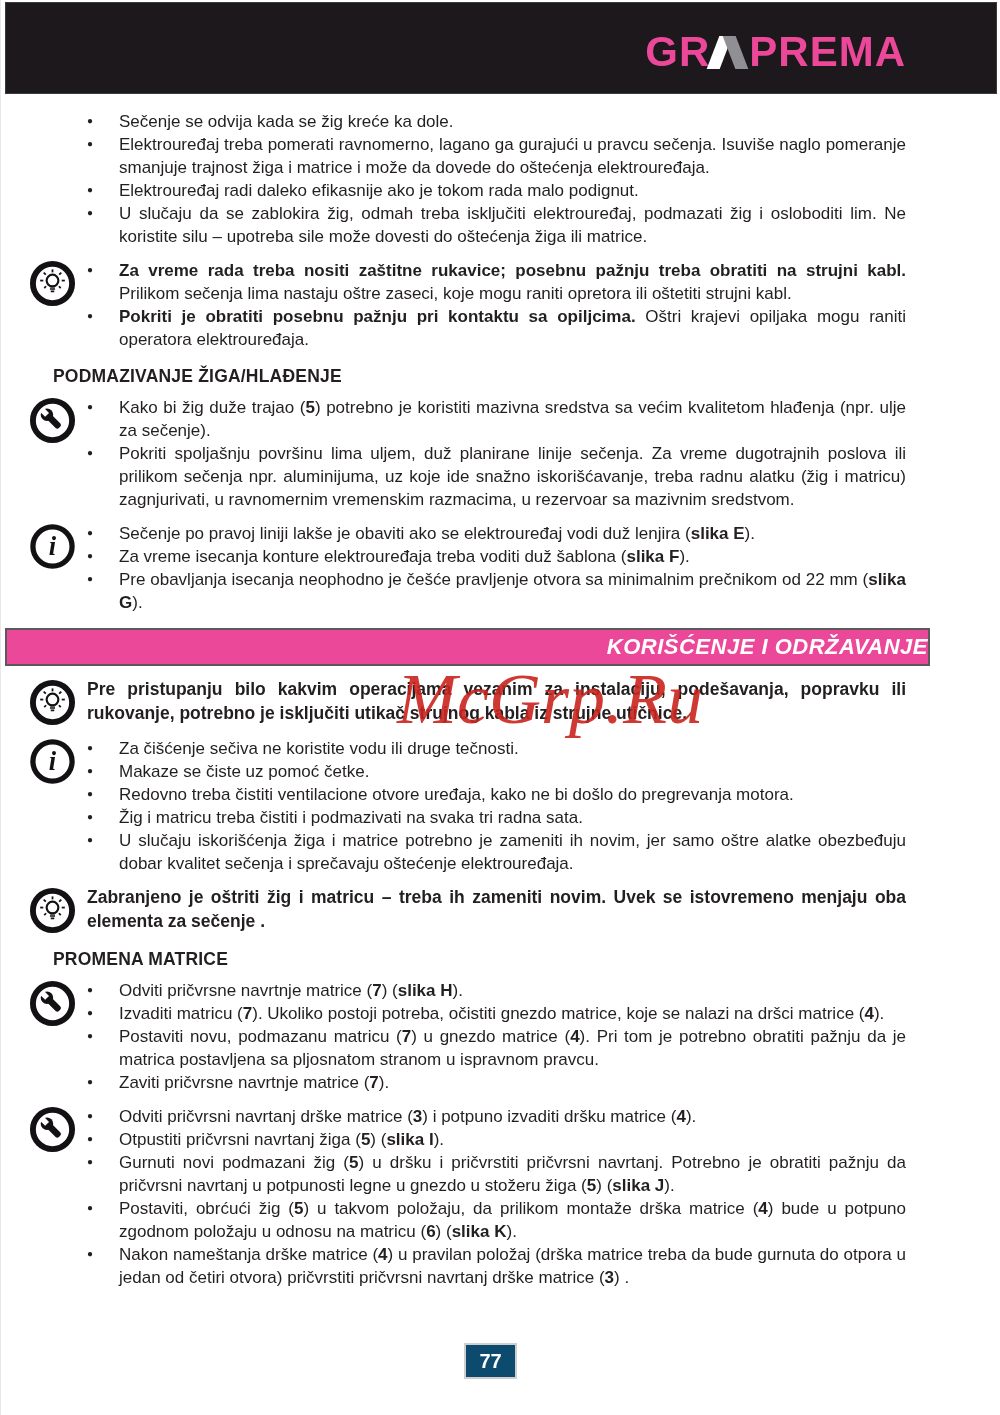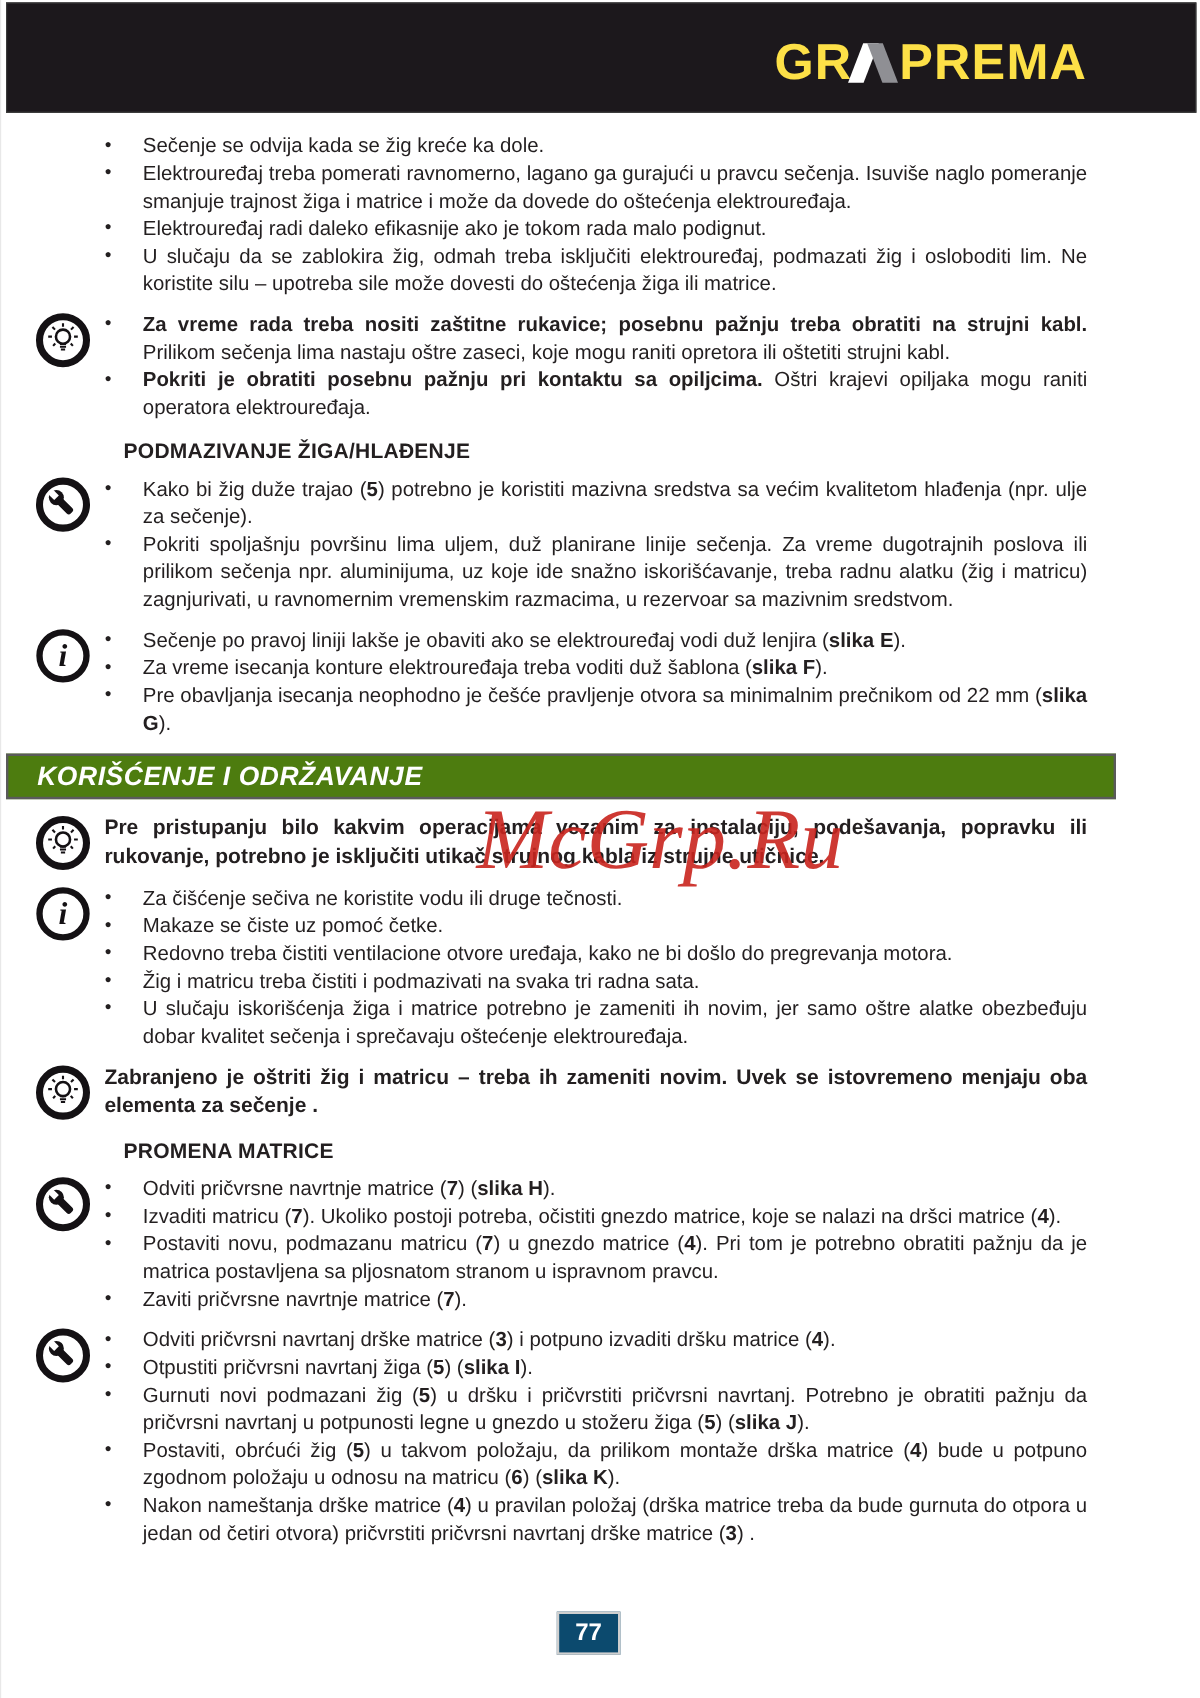--- a/index.html
+++ b/index.html
@@ -1,38 +1,38 @@
 <!DOCTYPE html>
 <html><head>
 <meta charset="utf-8">
 <style>
   html,body{margin:0;padding:0;background:#ffffff;}
   .page{position:relative;width:1000px;height:1415px;background:#ffffff;overflow:hidden;
         font-family:"Liberation Sans",sans-serif;color:#231f20;border-left:1px solid #e8e8e8;}
   
   .header-bar{position:absolute;top:2px;left:4px;right:4px;height:90px;background:#1c181c;border:1px solid #3a3a3a;}
   .logo{position:absolute;top:32px;right:90px;display:flex;align-items:center;
-        font-weight:bold;font-size:42px;line-height:34px;color:#fde047;letter-spacing:1px;}
+        font-weight:bold;font-size:42px;line-height:34px;color:#ec4899;letter-spacing:1px;}
   .logo-a{display:inline-block;position:relative;width:37px;height:33px;margin:0 1px;}
   .logo-a .bar{position:absolute;top:0;width:13px;height:33px;}
   .logo-a .bar1{left:2px;background:#ffffff;transform:skewX(-21deg);}
   .logo-a .bar2{left:18px;background:#8f8f94;transform:skewX(21deg);}
   
   .content{position:absolute;top:110px;left:28px;right:95px;}
   .block{display:flex;margin-bottom:11px;}
   .icon-col{width:58px;flex:0 0 58px;padding-top:1px;}
   .icon-col svg{display:block;}
   .block-body{flex:1;min-width:0;}
   .li{display:flex;}
   .bullet{flex:0 0 32px;width:32px;font-size:10px;padding-top:5px;color:#231f20;}
   .li-text{flex:1;font-size:17px;line-height:23px;text-align:justify;}
   .note-text{font-size:17.5px;line-height:23.5px;font-weight:bold;text-align:justify;}
-  .sec-heading{margin:15px 0 9px 74px;font-size:17.5px;font-weight:bold;letter-spacing:.2px;}
-  .banner{margin:14px -24px 12px -24px;height:34px;background:#4d7c0f;border:2px solid #5a5a5a;
-          display:flex;align-items:center;justify-content:flex-start;padding-left:24px;}
+  .sec-heading{margin:15px 0 9px 24px;font-size:17.5px;font-weight:bold;letter-spacing:.2px;}
+  .banner{margin:14px -24px 12px -24px;height:34px;background:#ec4899;border:2px solid #5a5a5a;
+          display:flex;align-items:center;justify-content:flex-end;padding-left:24px;}
   .banner span{color:#ffffff;font-size:22px;font-weight:bold;font-style:italic;letter-spacing:.5px;}
   b{font-weight:bold;}
   
   .watermark{position:absolute;top:668px;left:396px;font-family:"Liberation Serif",serif;
              font-style:italic;font-size:72px;line-height:62px;color:#c9241e;opacity:.9;
              white-space:nowrap;pointer-events:none;}
   
   .page-number{position:absolute;left:463px;top:1343px;width:49px;height:32px;background:#0c4a6e;
                border:2px solid #cfcfcf;display:flex;align-items:center;justify-content:center;
                color:#ffffff;font-weight:bold;font-size:20px;}

